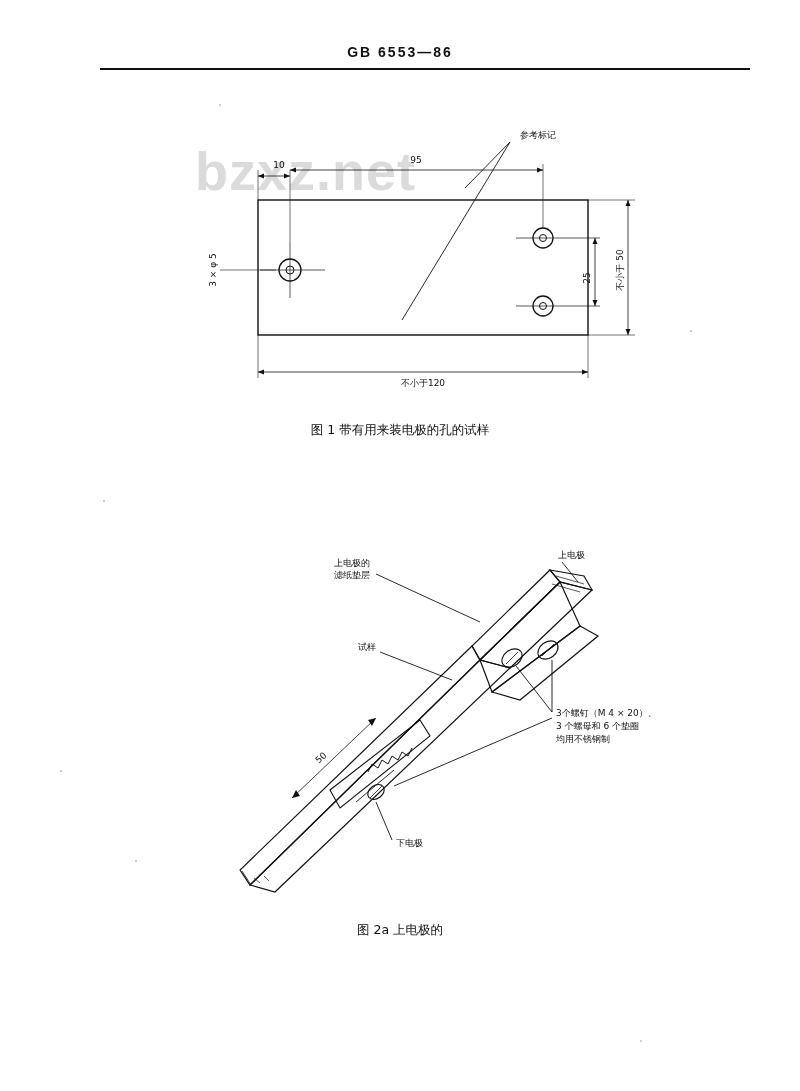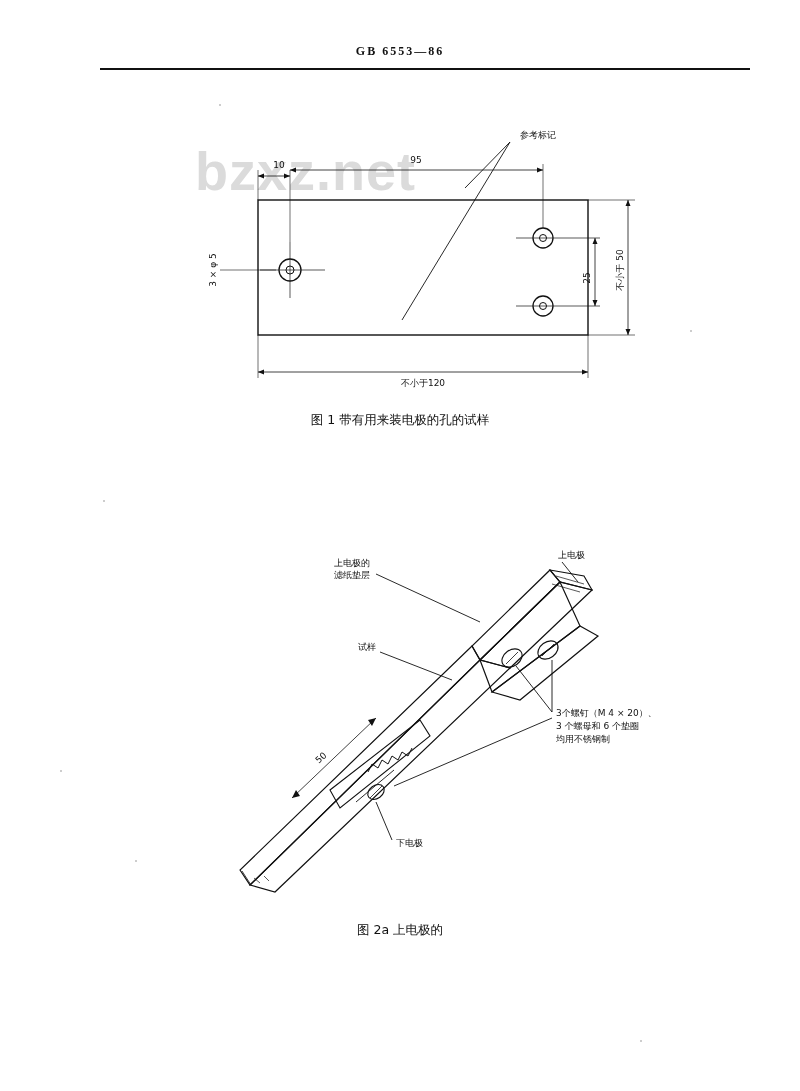--- a/index.html
+++ b/index.html
@@ -16,23 +16,23 @@
     height: 1091px;
     background: #ffffff;
     overflow: hidden;
   }
   .doc-header {
     position: absolute;
     top: 44px;
     left: 0;
     width: 800px;
     text-align: center;
-    font-family: Liberation Serif, serif;
+    font-family: Liberation Sans, sans-serif;
     font-weight: bold;
-    font-size: 12px;
+    font-size: 14px;
     letter-spacing: 2px;
     color: #111;
   }
   .header-rule {
     position: absolute;
     top: 68px;
     left: 100px;
     width: 650px;
     height: 2px;
     background: #111;
@@ -52,21 +52,21 @@
     pointer-events: none;
   }
   .fig-caption {
     position: absolute;
     width: 800px;
     text-align: center;
     font-family: "DejaVu Sans", sans-serif;
     font-size: 12.5px;
     color: #111;
   }
-  .cap1 { top: 412px; }
+  .cap1 { top: 422px; }
   .cap2 { top: 922px; }
   .fig {
     position: absolute;
   }
   .fig1 { top: 120px; left: 180px; }
   .fig2 { top: 540px; left: 180px; }
   .spk {
     position: absolute;
     width: 2px;
     height: 2px;

